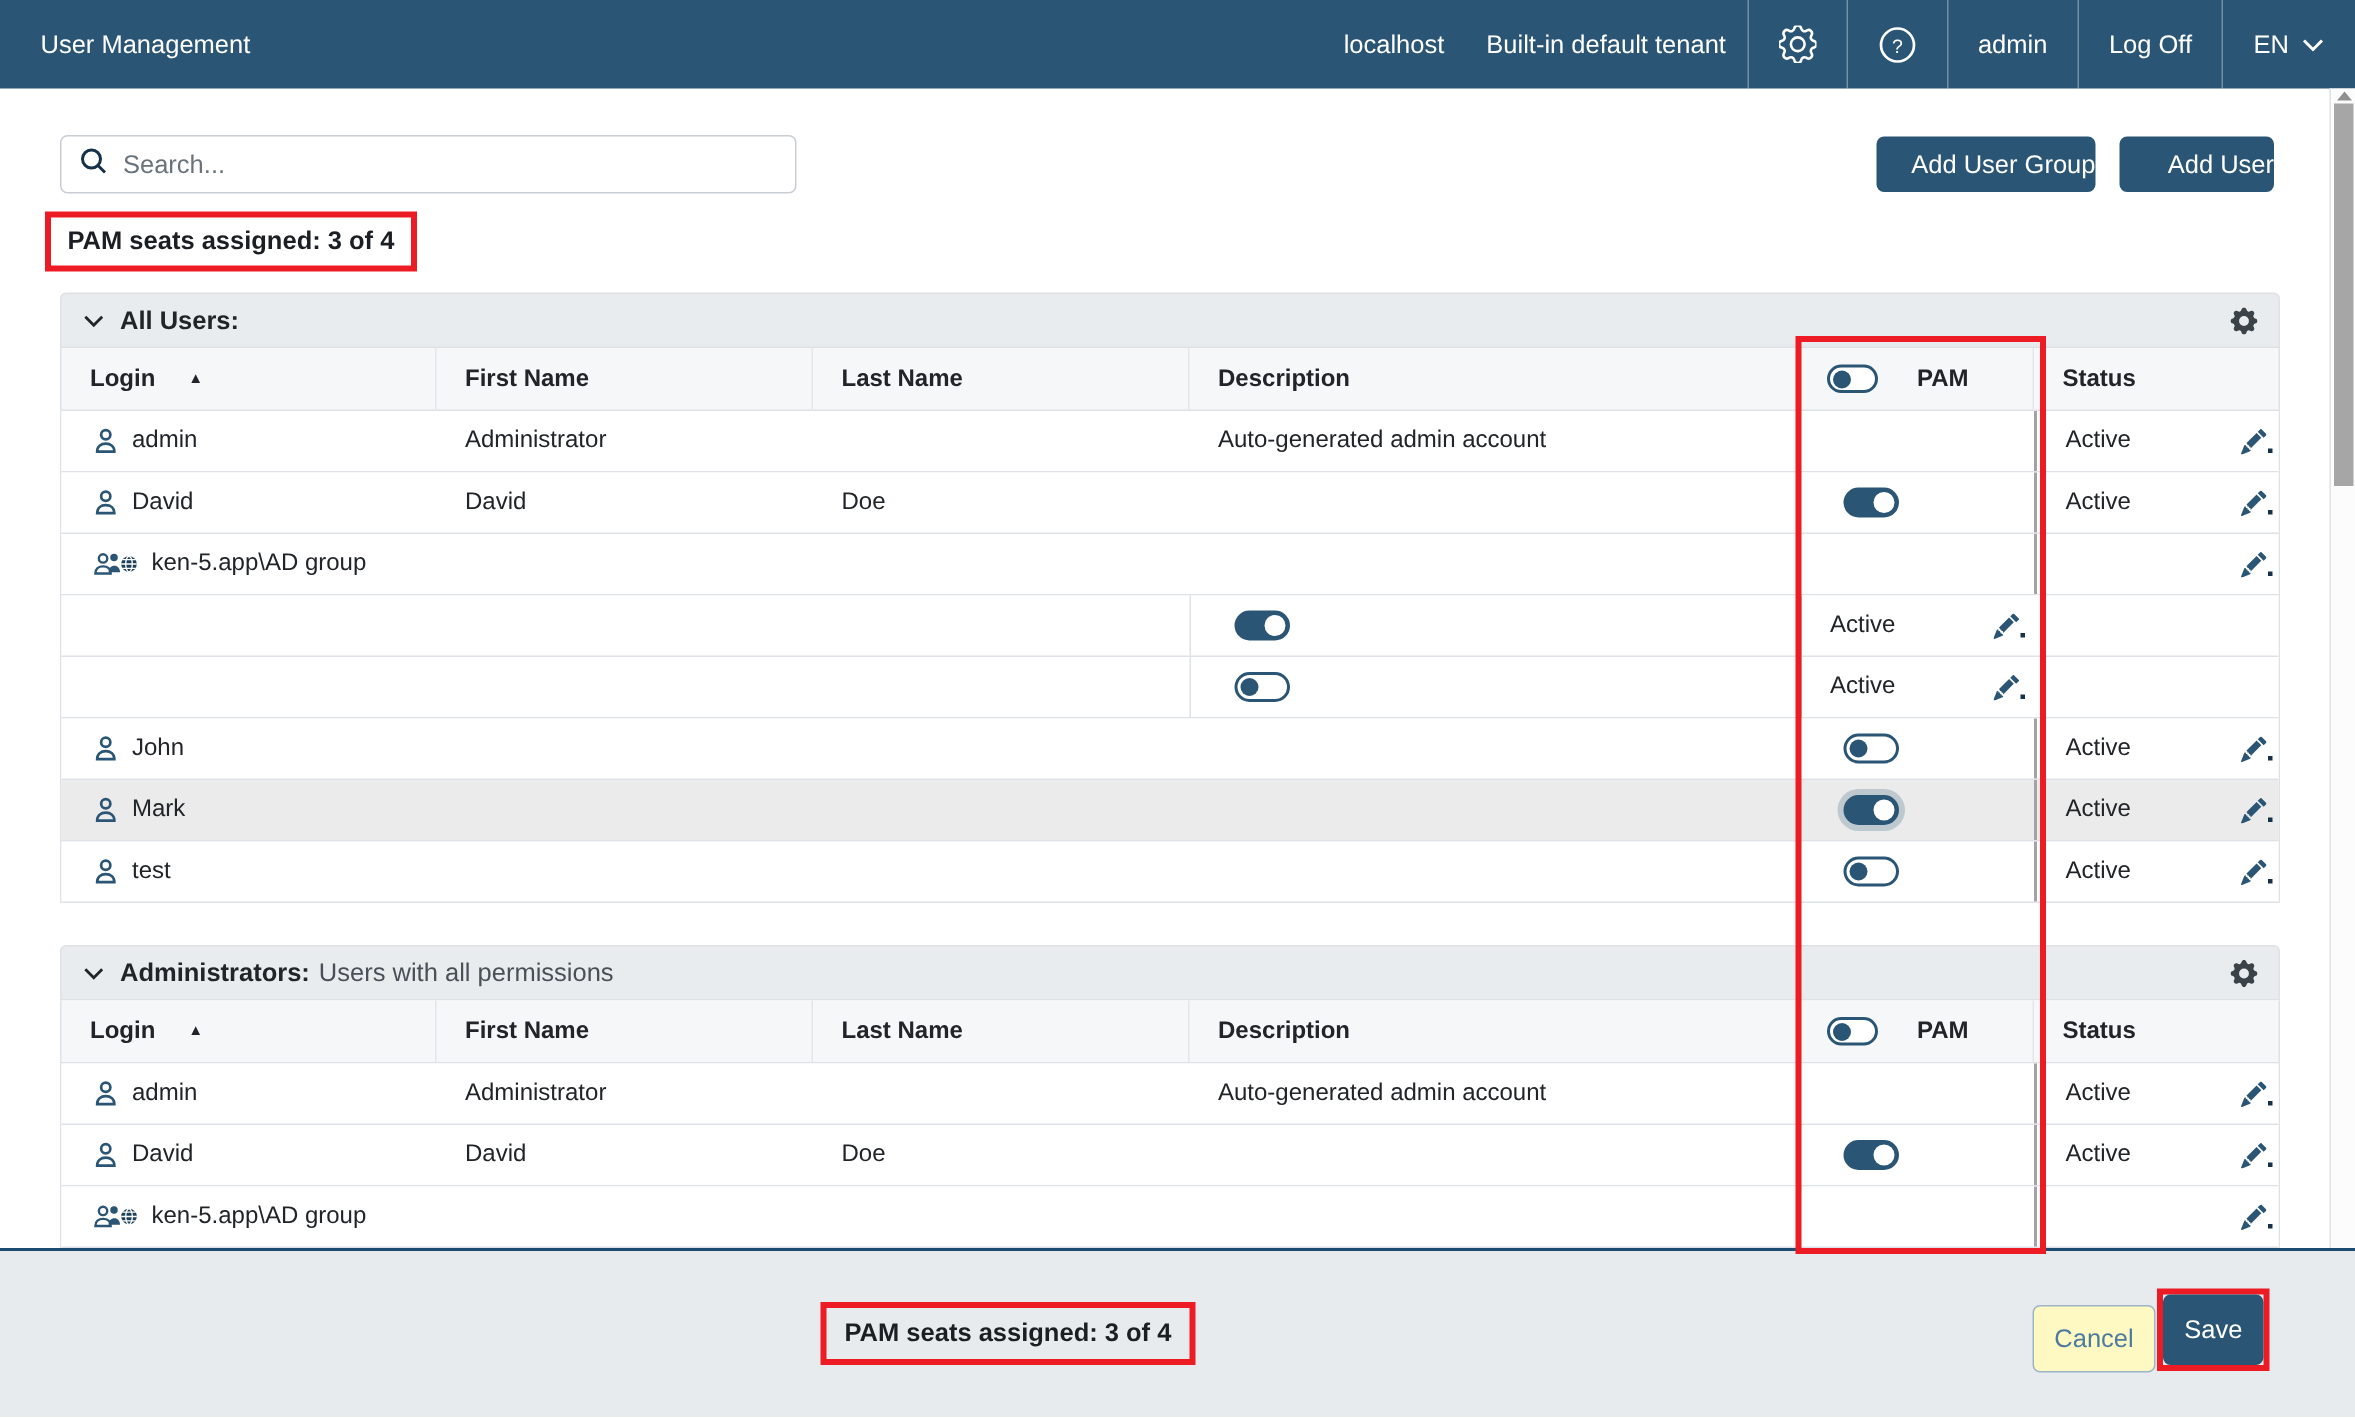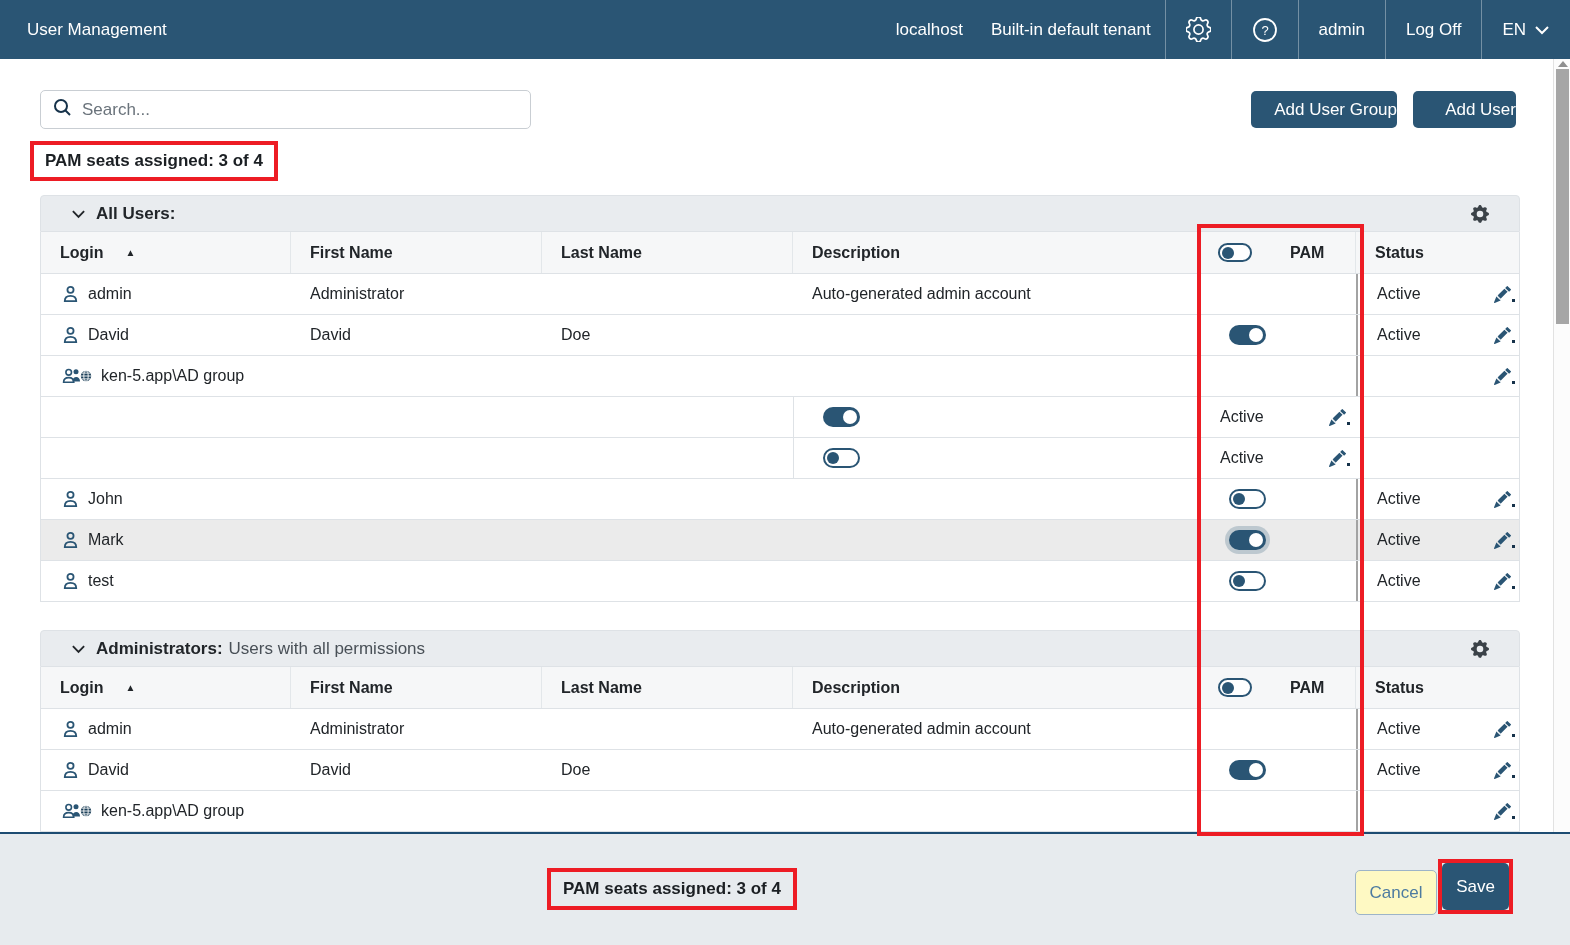--- a/index.html
+++ b/index.html
@@ -23,33 +23,33 @@
   .btn-primary { background:#2a5574; color:#fff; border:none; border-radius:5px; font-size:17px; font-family:inherit; cursor:pointer;text-align:right; }
   .btn-add-group { position:absolute; left:1251px; top:91px; width:146px; height:37px; }
   .btn-add-user { position:absolute; left:1413px; top:91px; width:103px; height:37px; }
 
   
   .pam-banner { position:absolute; left:30px; top:141px; border:4px solid #ed1c24; background:#fff; padding:6px 11px; font-size:17px; font-weight:bold; color:#1b1f23; }
 
   
   .sections-host { position:absolute; left:40px; top:195px; width:1480px; }
   .section { margin-bottom:28px; }
-  .section-header { height:37px; background:#e9ecef; border:1px solid #dee2e6; border-radius:4px 4px 0 0; display:flex; align-items:center; padding:0 30px; cursor:pointer; }
+  .section-header { height:37px; background:#e9ecef; border:1px solid #dee2e6; border-radius:4px 4px 0 0; display:flex; align-items:center; padding:0 14px; cursor:pointer; }
   .section-header .chev { margin-right:10px; display:flex; }
   .section-title { font-size:17px; font-weight:bold; color:#212529; }
   .section-subtitle { font-size:17px; color:#495057; margin-left:6px; }
   .section-gear { margin-left:auto; display:flex; cursor:pointer; }
 
   .tgrid { display:grid; grid-template-columns:250px 251px 251px 406px 157px 165px; }
   .thead { background:#f6f7f8; border-left:1px solid #dee2e6; border-right:1px solid #dee2e6; border-bottom:1px solid #dee2e6; }
   .thead .hcell { height:41px; display:flex; align-items:center; padding-left:19px; font-size:16px; font-weight:bold; color:#212529; border-right:1px solid #e3e7ea;gap:14px; }
   .thead .hcell:last-child { border-right:none; }
   .sort-arrow { font-size:10px; margin-left:8px; color:#212529; }
   .hcell-pam { padding-left:30px; }
-  .hcell-pam .pam-label { margin-left:24px; }
+  .hcell-pam .pam-label { margin-left:12px; }
 
   .tbody { border-left:1px solid #dee2e6; border-right:1px solid #dee2e6; }
   .trow { height:41px; background:#fff; border-bottom:1px solid #dee2e6; }
   .trow.selected { background:#ebebeb; }
   .tcell { display:flex; align-items:center; padding-left:19px; font-size:16px; color:#212529; overflow:hidden; white-space:nowrap; }
   .cell-login { padding-left:21px; gap:9px; }
   .cell-login .licon { display:flex; align-items:center; flex-shrink:0; }
   .cell-pam { border-left:1px solid #dee2e6; padding-left:29px; }
   .cell-status { border-left:2px solid #a3a3a3; justify-content:flex-start; padding-right:6px; }
   .edit-wrap { display:flex; align-items:flex-end; margin-left:auto; cursor:pointer; }

